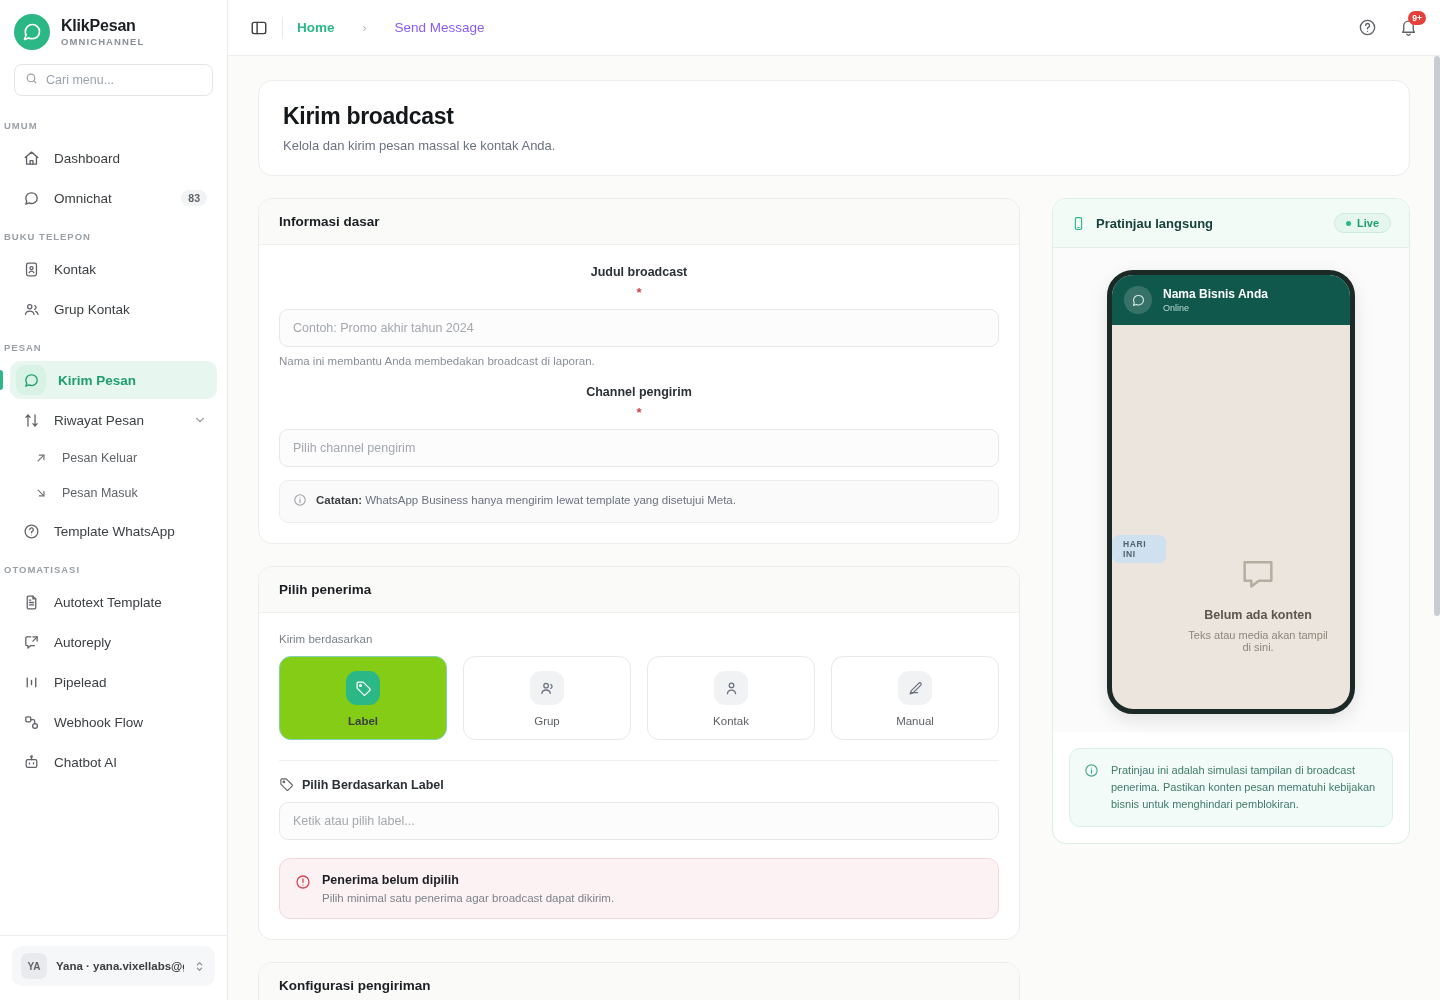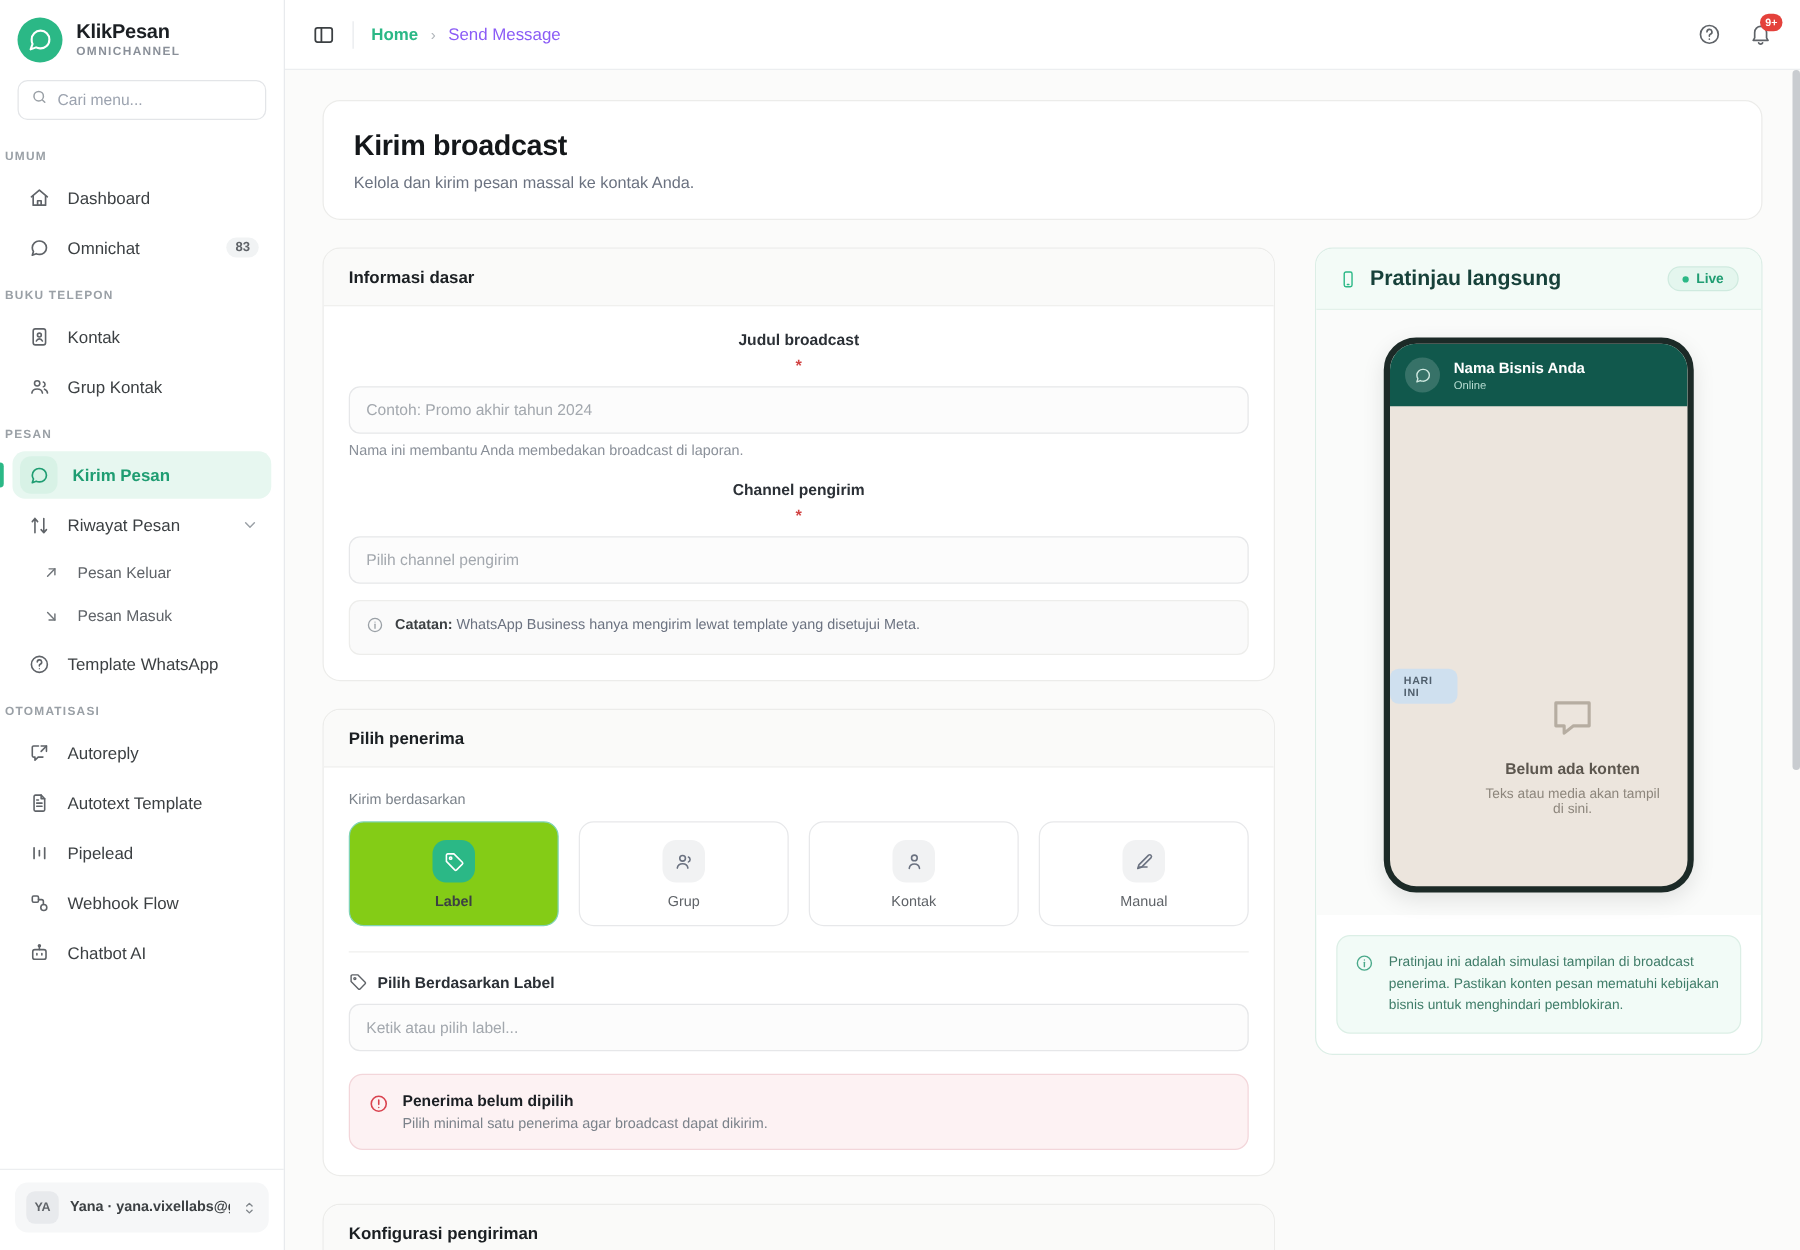--- a/index.html
+++ b/index.html
@@ -91,21 +91,21 @@
   .account-chev { margin-left: auto; color: #80868b; display: flex; }
 
   
   .main { flex: 1 1 auto; display: flex; flex-direction: column; background: #fbfbfa; height:1000px; overflow:hidden;}
   .topbar {
     height: 56px; background: #fff; border-bottom: 1px solid #eceef0;
     display: flex; align-items: center; padding: 0 22px; gap: 14px; flex: 0 0 56px;
   }
   .panel-toggle { color: #3c4043; display: flex; cursor: pointer; }
   .topdivider { width: 1px; height: 22px; background: #e8eaed; }
-  .crumbs { display: flex; align-items: center; gap: 10px; font-size: 13.5px; }
+  .crumbs { display: flex; align-items: center; gap: 28px; font-size: 13.5px; }
   .crumb-home { color: #2bb886; font-weight: 600; cursor: pointer; }
   .crumb-sep { color: #b0b5ba; font-size: 12px; }
   .crumb-cur { color: #8b5cf6; }
   .top-actions { margin-left: auto; display: flex; align-items: center; gap: 22px; }
   .icon-btn { color: #5f6368; cursor: pointer; display: flex; position: relative; }
   .bell-badge {
     position: absolute; top: -7px; right: -8px; background: #e4413b; color: #fff;
     font-size: 8.5px; font-weight: 700; border-radius: 9px; padding: 1px 4px; min-width: 17px;
     text-align: center; line-height: 12px;
   }
@@ -183,21 +183,21 @@
 
   
   .preview-card {
     background: #fff; border: 1px solid #dceee6; border-radius: 14px; overflow: hidden;
   }
   .preview-head {
     background: #f3fbf7; border-bottom: 1px solid #e3f1ea;
     padding: 14px 18px; display: flex; align-items: center; gap: 10px;
   }
   .preview-head .ph-ico { color: #2bb886; display: flex; }
-  .preview-title { font-size: 17px; font-weight: 700; color: #17413a; }
+  .preview-title { font-size: 13px; font-weight: 700; color: #17413a; }
   .live-badge {
     margin-left: auto; display: flex; align-items: center; gap: 6px;
     background: #e4f6ee; color: #1f9d72; border: 1px solid #cfeadf;
     font-size: 11px; font-weight: 600; border-radius: 11px; padding: 3px 11px;
   }
   .live-dot { width: 5px; height: 5px; border-radius: 50%; background: #2bb886; }
   .preview-body { background: #fafbfa; padding: 22px 0 18px 0; display:flex; flex-direction:column; align-items:center; }
   .phone {
     width: 248px; height: 444px; border-radius: 26px; border: 5px solid #1c2a27;
     background: #ece5dd; overflow: hidden; box-shadow: 0 6px 18px rgba(0,0,0,.10);
@@ -364,37 +364,37 @@
             </svg>
         </span>
         <span class="ni-label">Template WhatsApp</span>
       </div>
 
       <div class="nav-section">OTOMATISASI</div>
 
       <div class="nav-item">
         <span class="ni-icon">
           <svg width="17" height="17" viewBox="0 0 24 24" fill="none" stroke="currentColor" stroke-width="1.8" stroke-linecap="round" stroke-linejoin="round">
+              <path d="M14 3H7.5A1.5 1.5 0 0 0 6 4.5v15A1.5 1.5 0 0 0 7.5 21h9a1.5 1.5 0 0 0 1.5-1.5V7z"></path>
+              <path d="M14 3v4h4"></path>
+              <path d="M9 12h6M9 15.5h6M9 8.5h2"></path>
+            </svg>
+        </span>
+        <span class="ni-label">Autotext Template</span>
+      </div>
+
+      <div class="nav-item">
+        <span class="ni-icon">
+          <svg width="17" height="17" viewBox="0 0 24 24" fill="none" stroke="currentColor" stroke-width="1.8" stroke-linecap="round" stroke-linejoin="round">
               <path d="M11 4H5.5A1.5 1.5 0 0 0 4 5.5V15a1.5 1.5 0 0 0 1.5 1.5H7V20l3.6-3.5H16"></path>
               <path d="M14 4h6v6"></path>
               <path d="M20 4l-6 6"></path>
             </svg>
         </span>
         <span class="ni-label">Autoreply</span>
-      </div>
-
-      <div class="nav-item">
-        <span class="ni-icon">
-          <svg width="17" height="17" viewBox="0 0 24 24" fill="none" stroke="currentColor" stroke-width="1.8" stroke-linecap="round" stroke-linejoin="round">
-              <path d="M14 3H7.5A1.5 1.5 0 0 0 6 4.5v15A1.5 1.5 0 0 0 7.5 21h9a1.5 1.5 0 0 0 1.5-1.5V7z"></path>
-              <path d="M14 3v4h4"></path>
-              <path d="M9 12h6M9 15.5h6M9 8.5h2"></path>
-            </svg>
-        </span>
-        <span class="ni-label">Autotext Template</span>
       </div>
 
       <div class="nav-item">
         <span class="ni-icon">
           <svg width="17" height="17" viewBox="0 0 24 24" fill="none" stroke="currentColor" stroke-width="1.9" stroke-linecap="round">
               <path d="M6 6v12"></path>
               <path d="M12 9v6"></path>
               <path d="M18 6v12"></path>
             </svg>
         </span>

